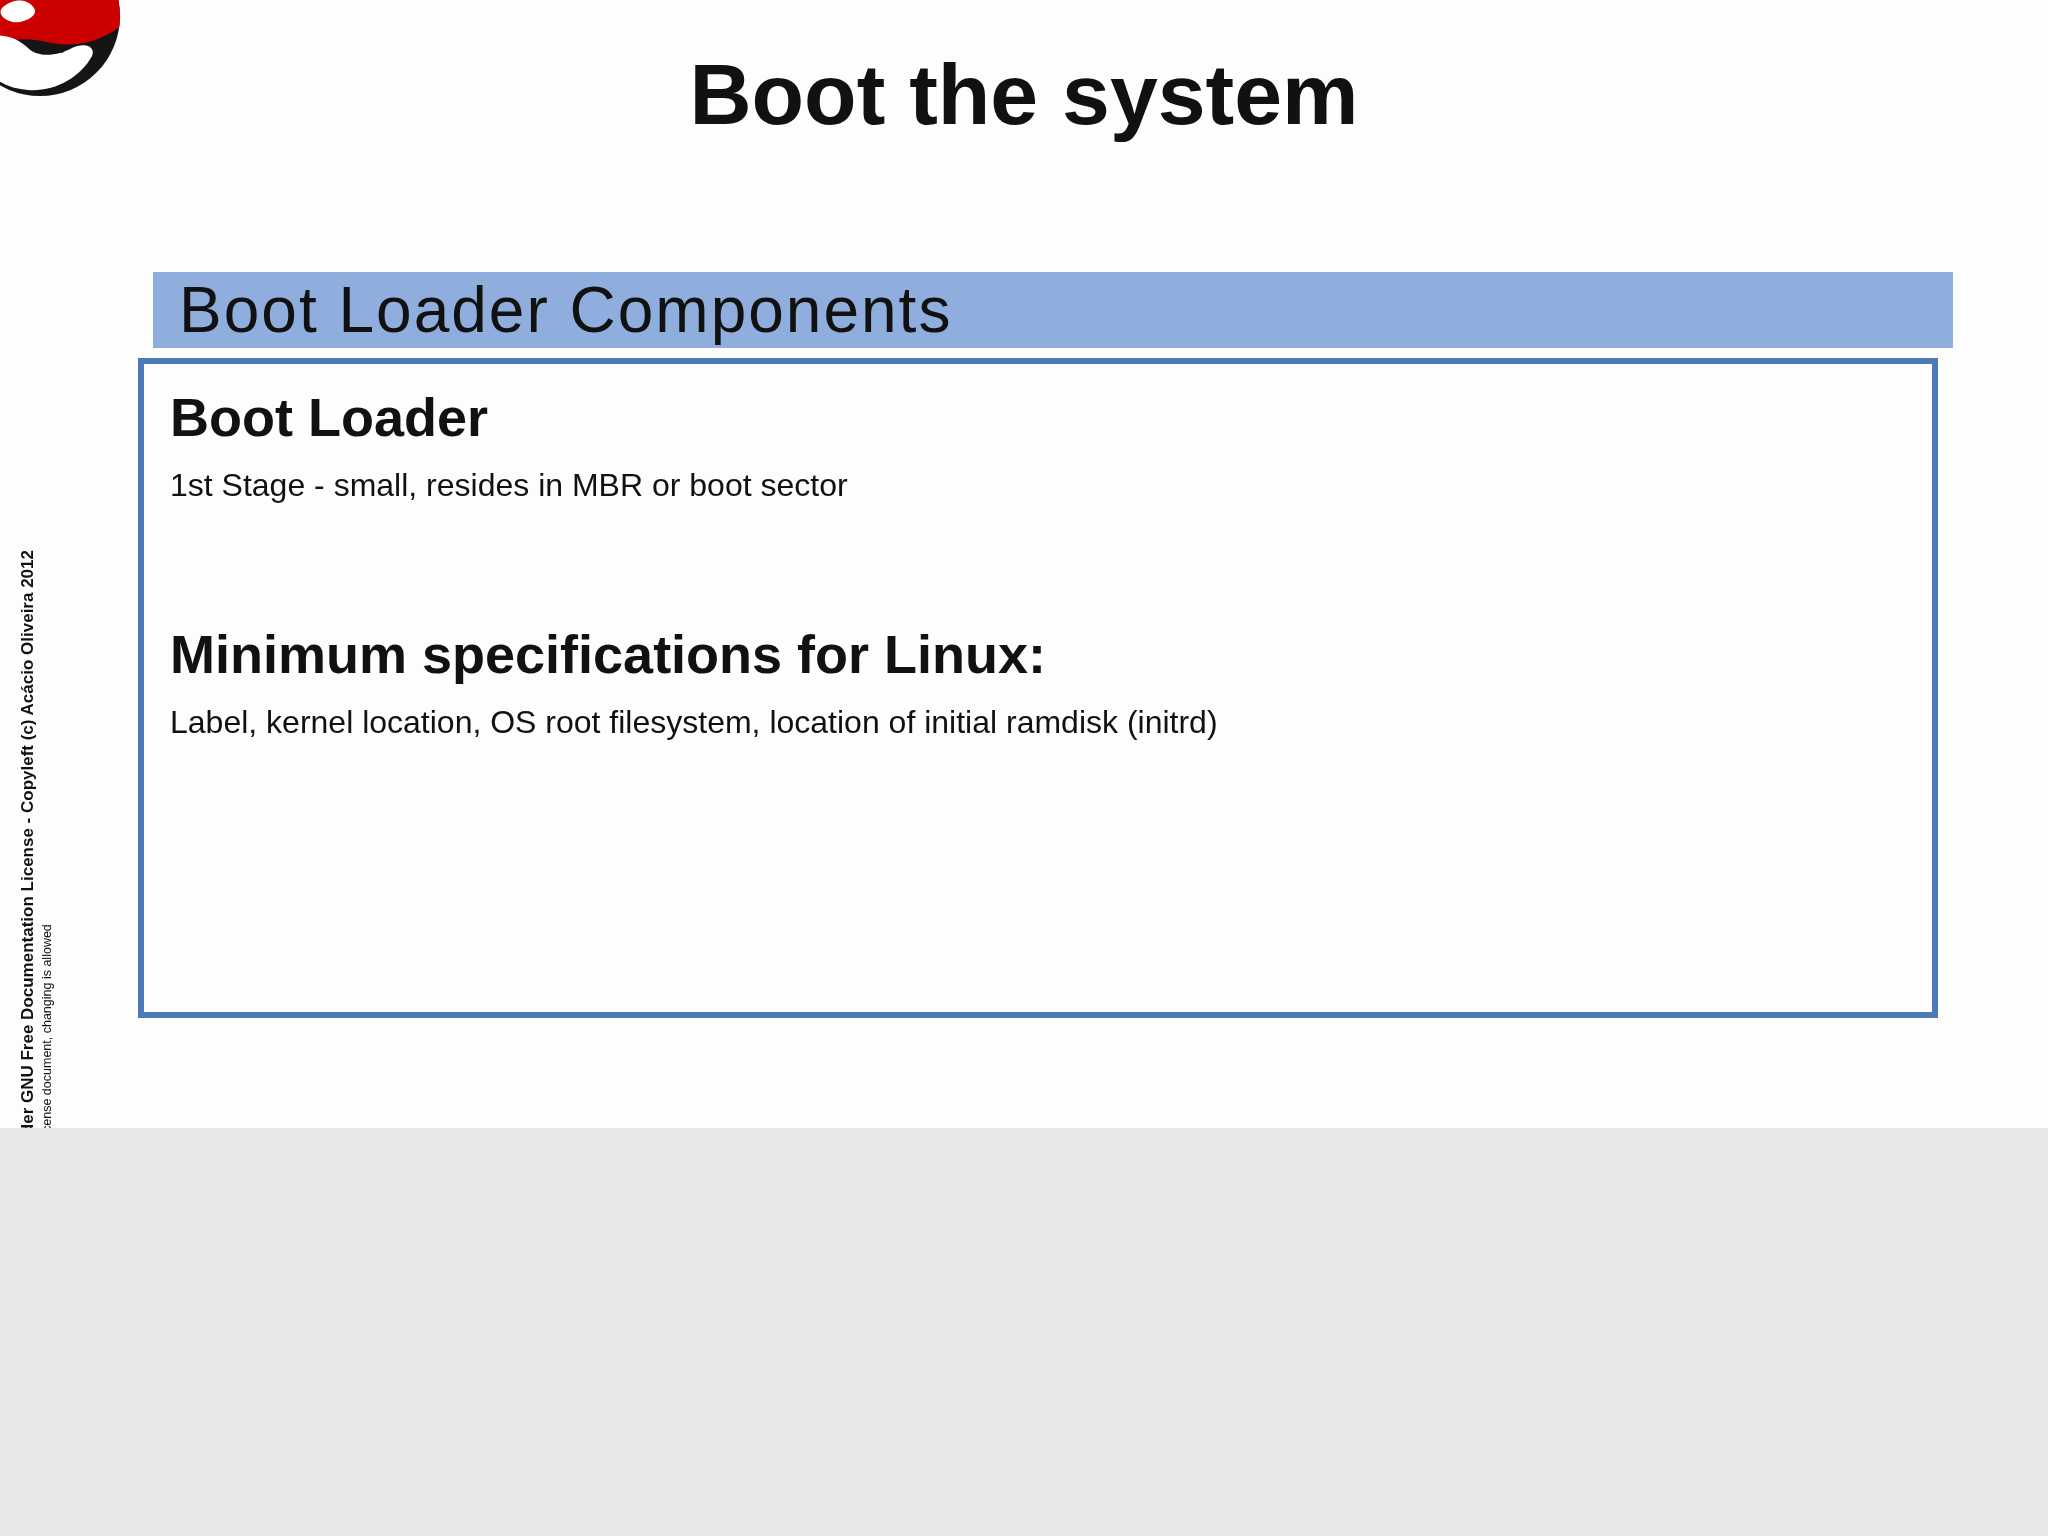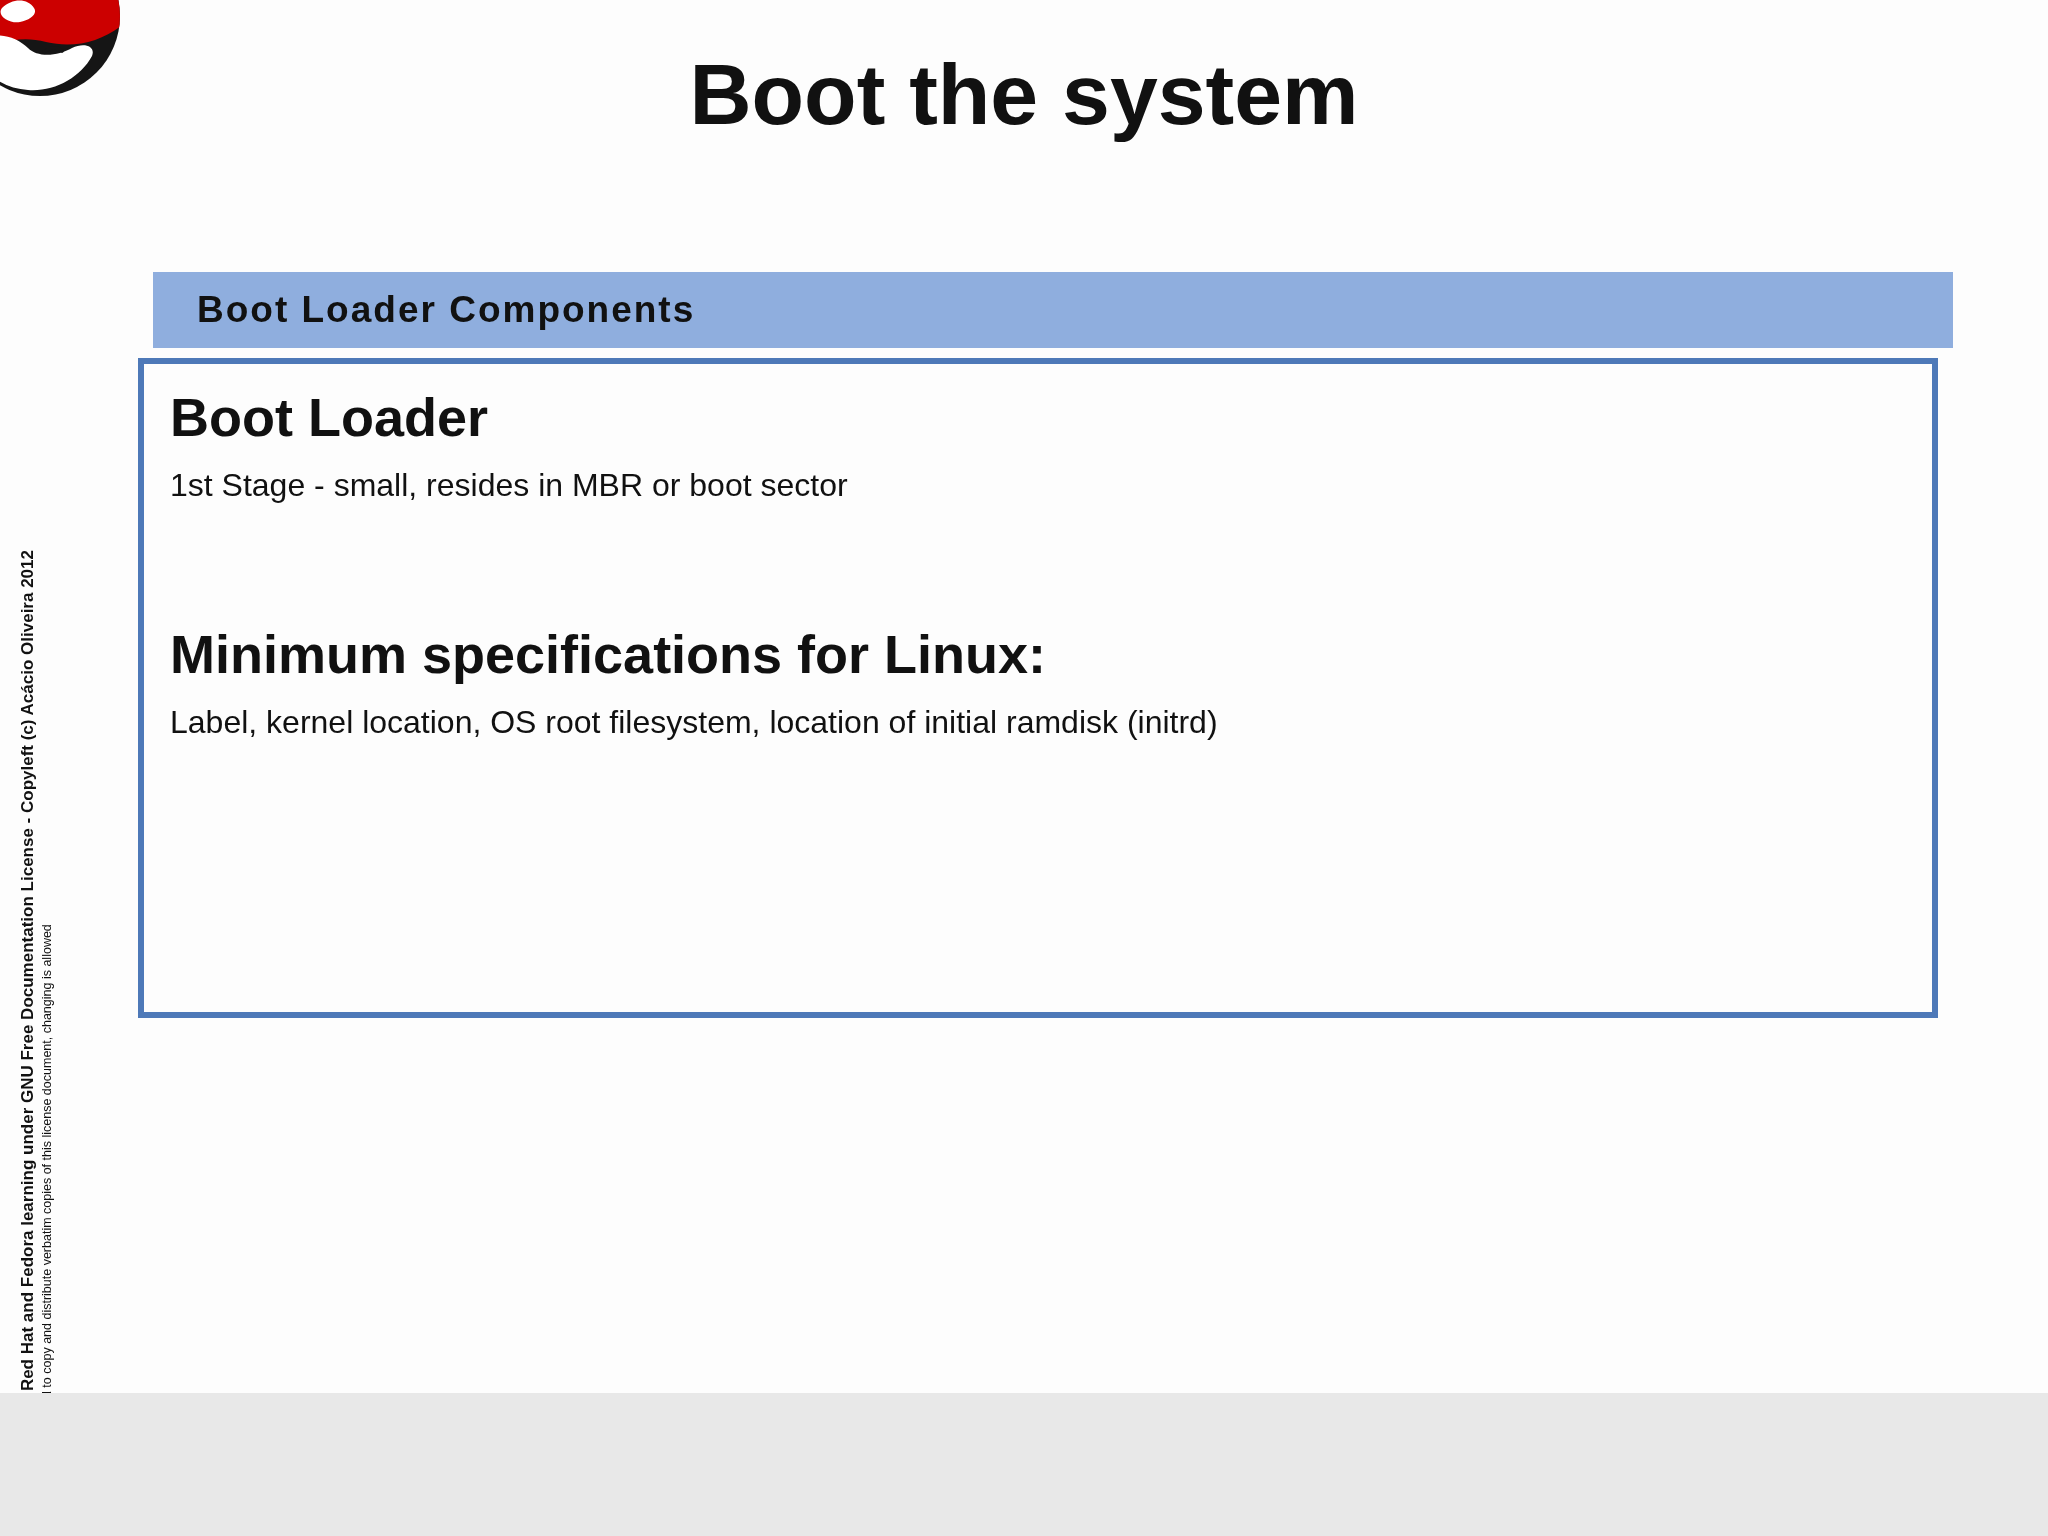--- a/index.html
+++ b/index.html
@@ -1,19 +1,19 @@
 <!DOCTYPE html>
 <html><head>
 <meta charset="utf-8">
 <style>
   html, body { margin: 0; padding: 0; background: #e8e8e8; }
   .slide {
     position: relative;
     width: 2048px;
-    height: 1393px;
+    height: 1128px;
     background: #fdfdfd;
     overflow: hidden;
     font-family: "Liberation Sans", sans-serif;
     color: #111111;
   }
 
   
   .logo {
     position: absolute;
     top: -14px;
@@ -39,23 +39,23 @@
   .panel-header {
     position: absolute;
     left: 153px;
     top: 272px;
     width: 1800px;
     height: 76px;
     background: #8FAEDE;
     display: flex;
     align-items: center;
     box-sizing: border-box;
-    padding-left: 44px;
-    font-size: 37px;
-    font-weight: bold;
+    padding-left: 26px;
+    font-size: 64px;
+    font-weight: normal;
     letter-spacing: 2px;
   }
 
   
   .panel-body {
     position: absolute;
     left: 138px;
     top: 358px;
     width: 1800px;
     height: 660px;

